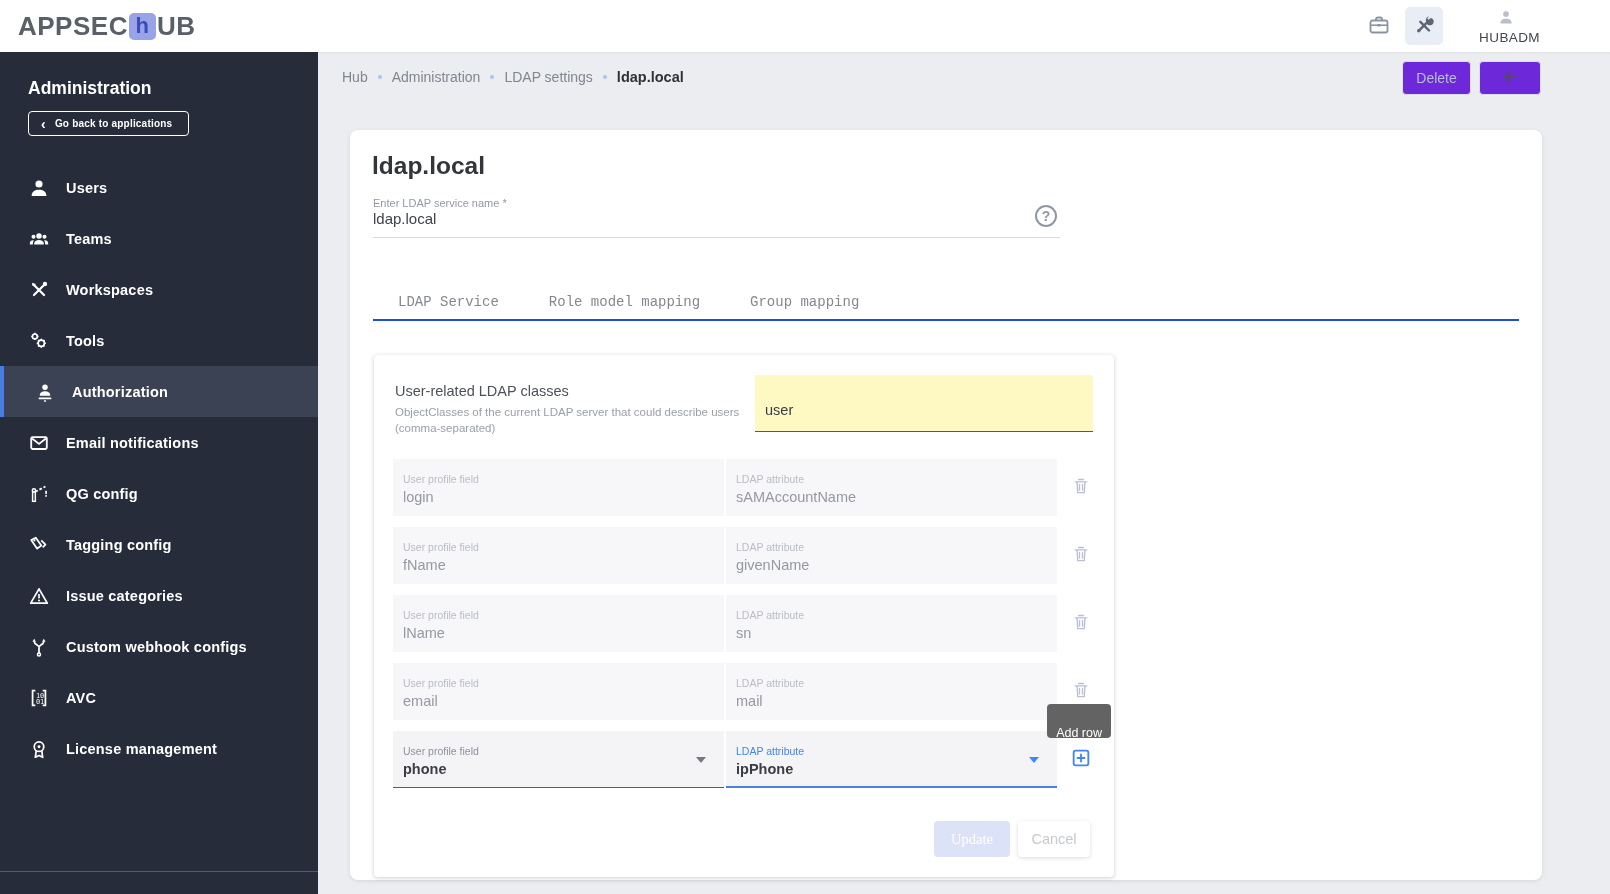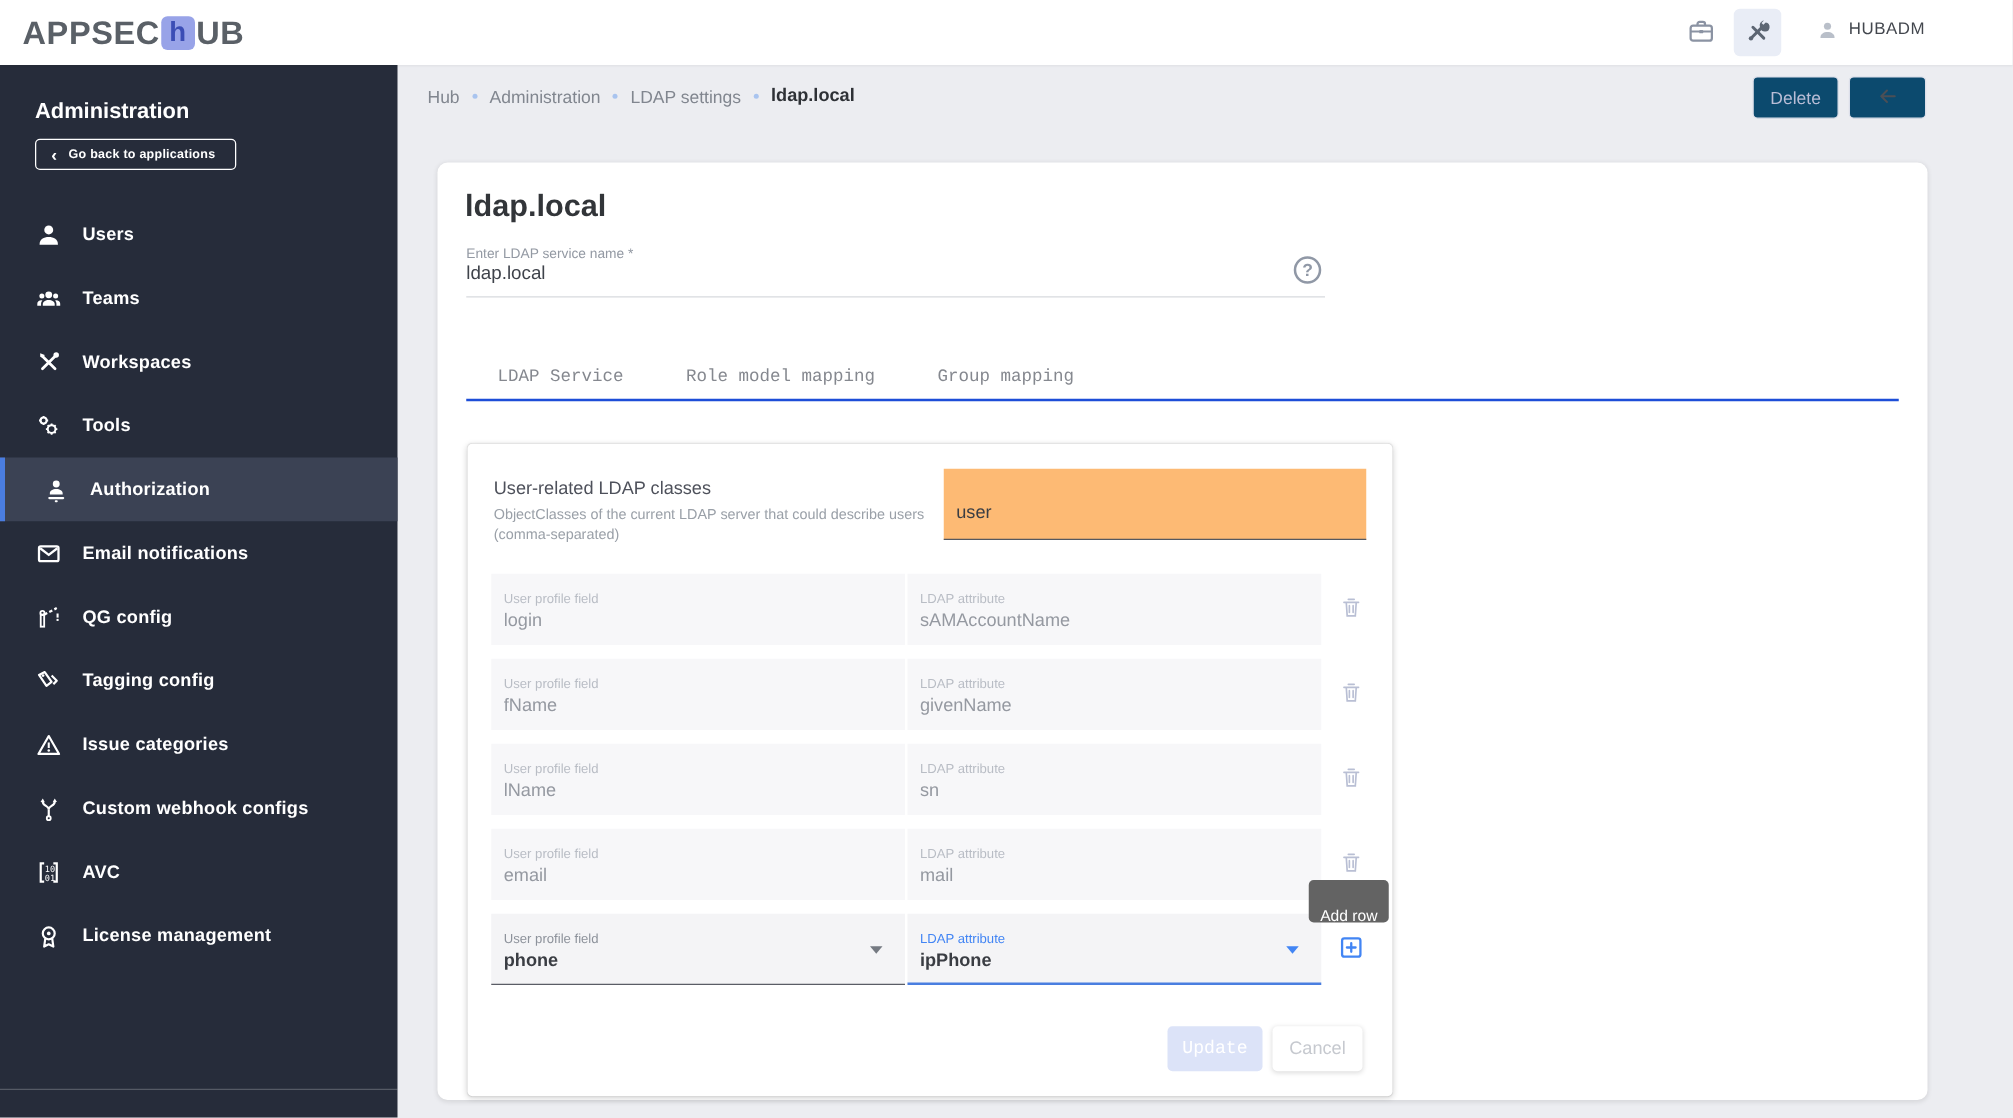--- a/index.html
+++ b/index.html
@@ -6,21 +6,21 @@
   html,body { width:1610px; height:894px; overflow:hidden; font-family:"Liberation Sans", sans-serif; background:#ecedf1; }
 
   
   .topbar { position:fixed; left:0; top:0; width:1610px; height:52px; background:#fff; z-index:50;
             display:flex; align-items:center; justify-content:space-between; box-shadow:0 1px 2px rgba(0,0,0,.06); }
   .logo { display:flex; align-items:center; padding-left:18px; font-weight:700; font-size:26px; letter-spacing:.5px; color:#5a6067; cursor:pointer; }
   .logo-square { display:inline-flex; align-items:center; justify-content:center; width:27px; height:27px; margin:0 1px; border-radius:5px; background:#98a3e8; color:#3b4db5; font-size:22px; font-weight:700; }
   .topbar-right { display:flex; align-items:center; padding-right:70px; }
   .icon-btn { background:none; border:none; cursor:pointer; display:flex; align-items:center; justify-content:center; }
   .tool-btn { width:38px; height:38px; border-radius:5px; background:#e9edf6; margin-left:14px; }
-  .user-chip { display:flex; align-items:flex-start; margin-left:28px; cursor:pointer; }
+  .user-chip { display:flex; align-items:center; margin-left:28px; cursor:pointer;flex-direction:column; }
   .user-chip .name { margin-left:8px; font-size:13.5px; color:#43474e; letter-spacing:.4px; }
 
   
   .sidebar { position:fixed; left:0; top:52px; width:318px; height:842px; background:#262c3a; z-index:40; }
   .sidebar-title { color:#fff; font-size:17.5px; font-weight:700; padding:26px 0 0 28px; }
   .back-apps { margin:12px 0 0 28px; background:none; border:1px solid #fff; border-radius:4px; color:#fff;
                font-family:"Liberation Sans",sans-serif; font-size:10px; font-weight:700; letter-spacing:.2px;
                padding:6px 16px 6px 12px; display:inline-flex; align-items:center; cursor:pointer; }
   .back-apps .chev { font-size:14px; font-weight:700; margin-right:9px; line-height:10px; }
   .menu { position:absolute; top:110px; left:0; width:100%; }
@@ -31,21 +31,21 @@
   .sidebar-divider { position:absolute; bottom:22px; left:0; width:100%; border-top:1px solid rgba(255,255,255,.22); }
 
   
   .main { position:fixed; left:318px; top:52px; width:1292px; height:842px; background:#ecedf1; }
 
   .crumb-row { position:absolute; left:0; top:0; width:100%; height:50px; display:flex; align-items:center; padding-left:24px; }
   .crumb { font-size:14px; color:#81868f; cursor:pointer; }
   .crumb-dot { width:4px; height:4px; border-radius:50%; background:#a9c4ef; margin:0 10px; }
   .crumb-current { font-size:14.5px; color:#2e3136; font-weight:700; }
   .crumb-actions { position:absolute; top:9px; right:69px; display:flex; gap:8px; }
-  .btn-outline { height:34px; background:#0c4a6e; border:1px solid #dcdfea; border-radius:4px; cursor:pointer;
+  .btn-outline { height:34px; background:#6d28d9; border:1px solid #dcdfea; border-radius:4px; cursor:pointer;
                  font-family:"Liberation Sans",sans-serif; display:flex; align-items:center; justify-content:center; }
   .delete-btn { width:69px; color:#b9bdd6; font-size:14px; }
   .backnav-btn { width:62px; color:#4b4f56; }
 
   
   .outer-card { position:absolute; left:32px; top:78px; width:1192px; height:750px; background:#fff; border-radius:8px;
                 box-shadow:0 1px 4px rgba(0,0,0,.10); }
   .page-title { position:absolute; left:22px; top:22px; font-size:24.5px; font-weight:700; color:#323539; }
   .svc-label { position:absolute; left:23px; top:67px; font-size:11px; color:#9399a3; }
   .svc-value { position:absolute; left:23px; top:80px; font-size:15px; color:#3f434b; background:transparent; border:none; width:650px; font-family:"Liberation Sans",sans-serif; }
@@ -58,21 +58,21 @@
   .tab { padding:0 25px; line-height:36px; font-size:14px; color:#85888f; cursor:pointer; white-space:nowrap; }
   .tab.active { color:#4285f4; border-bottom:2px solid #4285f4; margin-bottom:-1px; }
 
   
   .inner-card { position:absolute; left:24px; top:225px; width:740px; height:522px; background:#fff; border-radius:4px;
                 box-shadow:0 1px 5px rgba(0,0,0,.18), 0 0 1px rgba(0,0,0,.1); }
   .classes-row { position:absolute; left:0; top:0; width:100%; }
   .classes-text { position:absolute; left:21px; top:28px; width:350px; }
   .classes-label { font-size:14.5px; color:#4e515b; }
   .classes-desc { margin-top:6px; font-size:11.5px; line-height:1.35; color:#9aa0a8; }
-  .classes-input { position:absolute; left:381px; top:20px; width:338px; height:57px; background:#fdba74;
+  .classes-input { position:absolute; left:381px; top:20px; width:338px; height:57px; background:#fef9c3;
                    border:none; border-bottom:1px solid #55585f; font-family:"Liberation Sans",sans-serif;
                    font-size:14.5px; color:#3a3d43; padding:14px 0 0 10px; }
 
   .rows { position:absolute; left:19px; top:104px; width:713px; }
   .map-row { display:flex; height:57px; margin-bottom:11px; }
   .cells { display:flex; width:664px; gap:2px; }
   .cell { flex:1 1 50%; background:#f7f7f9; padding:14px 0 0 10px; position:relative; }
   .cell .f-label { font-size:10.5px; color:#b9bdc5; }
   .cell .f-value { margin-top:4px; font-size:14.5px; color:#9599a1; }
   .row-action { width:24px; margin-left:12px; display:flex; align-items:center; justify-content:center; }
@@ -86,21 +86,21 @@
   .map-row.editable .f-value { color:#3a3d43;font-weight:bold; }
   .caret { position:absolute; right:18px; top:26px; width:0; height:0; border-left:5px solid transparent; border-right:5px solid transparent; border-top:6px solid #757a82; }
   .caret.blue { border-top-color:#4285f4; }
   .plus-btn { background:none; border:none; cursor:pointer; padding:0; display:flex; }
 
   .tooltip { position:absolute; top:349px; right:3px; height:25px; line-height:25px; padding:17px 9px; background:#636363;
              color:#fff; font-size:12.5px; border-radius:4px; white-space:nowrap; z-index:5; }
 
   .form-buttons { position:absolute; right:24px; bottom:20px; display:flex; gap:8px; }
   .update-btn { width:76px; height:36px; border:none; border-radius:4px; background:#dce3f8; color:#fff;
-                font-size:14.5px; font-family:Liberation Mono, monospace; cursor:pointer; }
+                font-size:14.5px; font-family:Liberation Serif, serif; cursor:pointer; }
   .cancel-btn { width:72px; height:36px; border:none; border-radius:4px; background:#fff; color:#c6c9cf;
                 font-size:14.5px; font-family:"Liberation Sans",sans-serif; box-shadow:0 1px 4px rgba(0,0,0,.14); cursor:pointer; }
 </style>
 </head>
 <body>
 
 <header class="topbar">
   <div class="logo">
     <span>APPSEC</span>
       <span class="logo-square">

